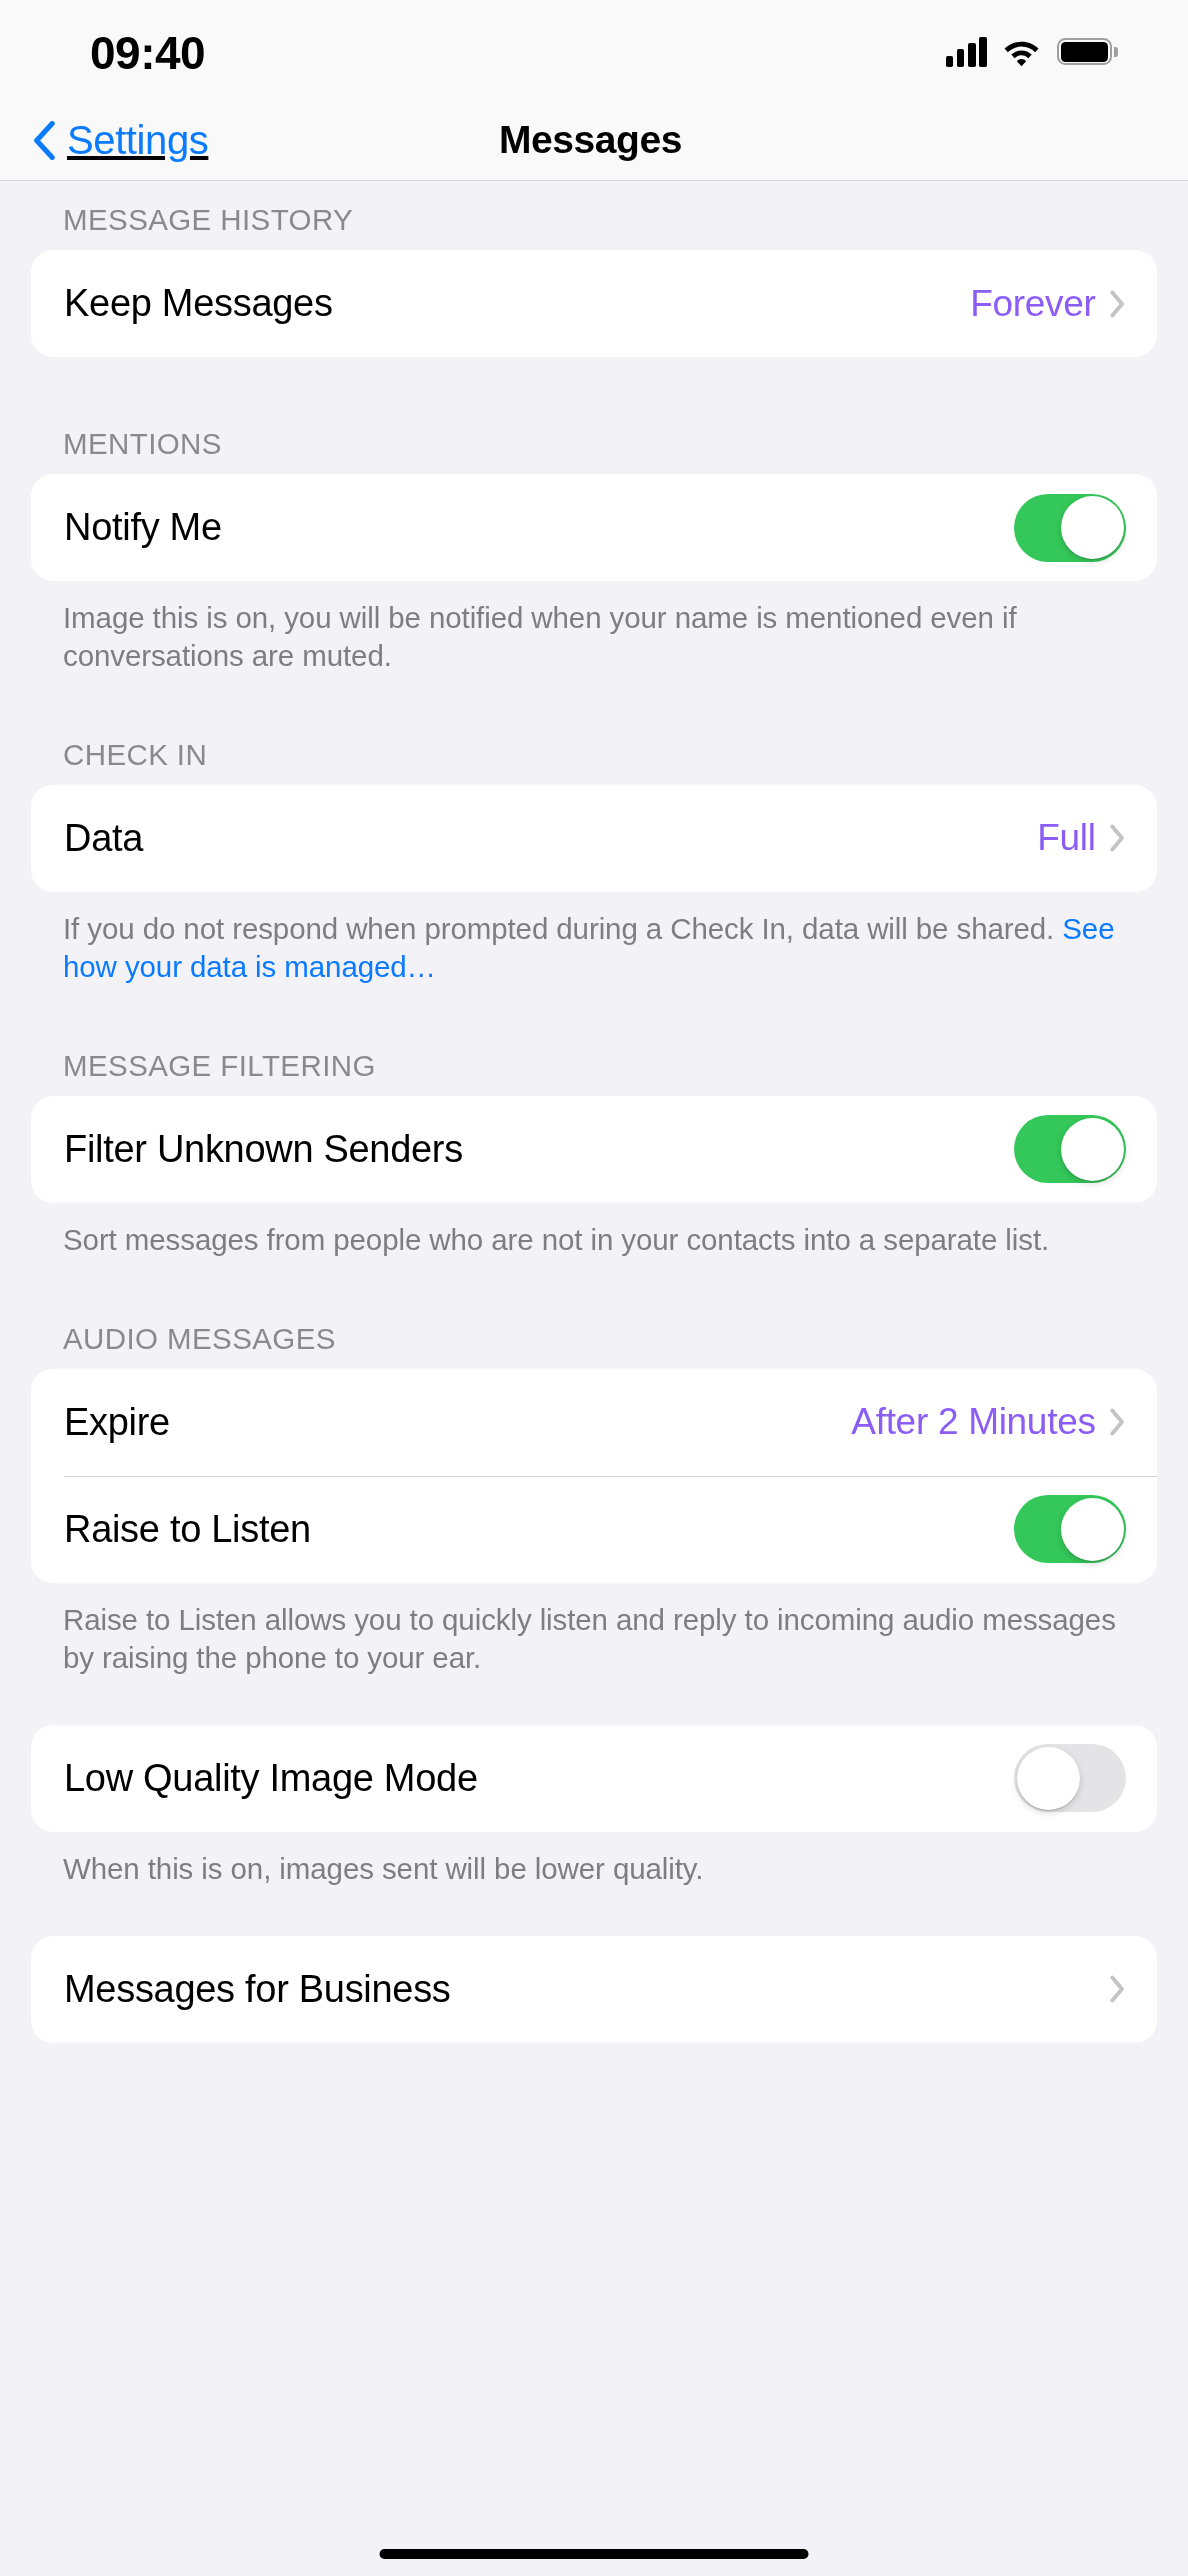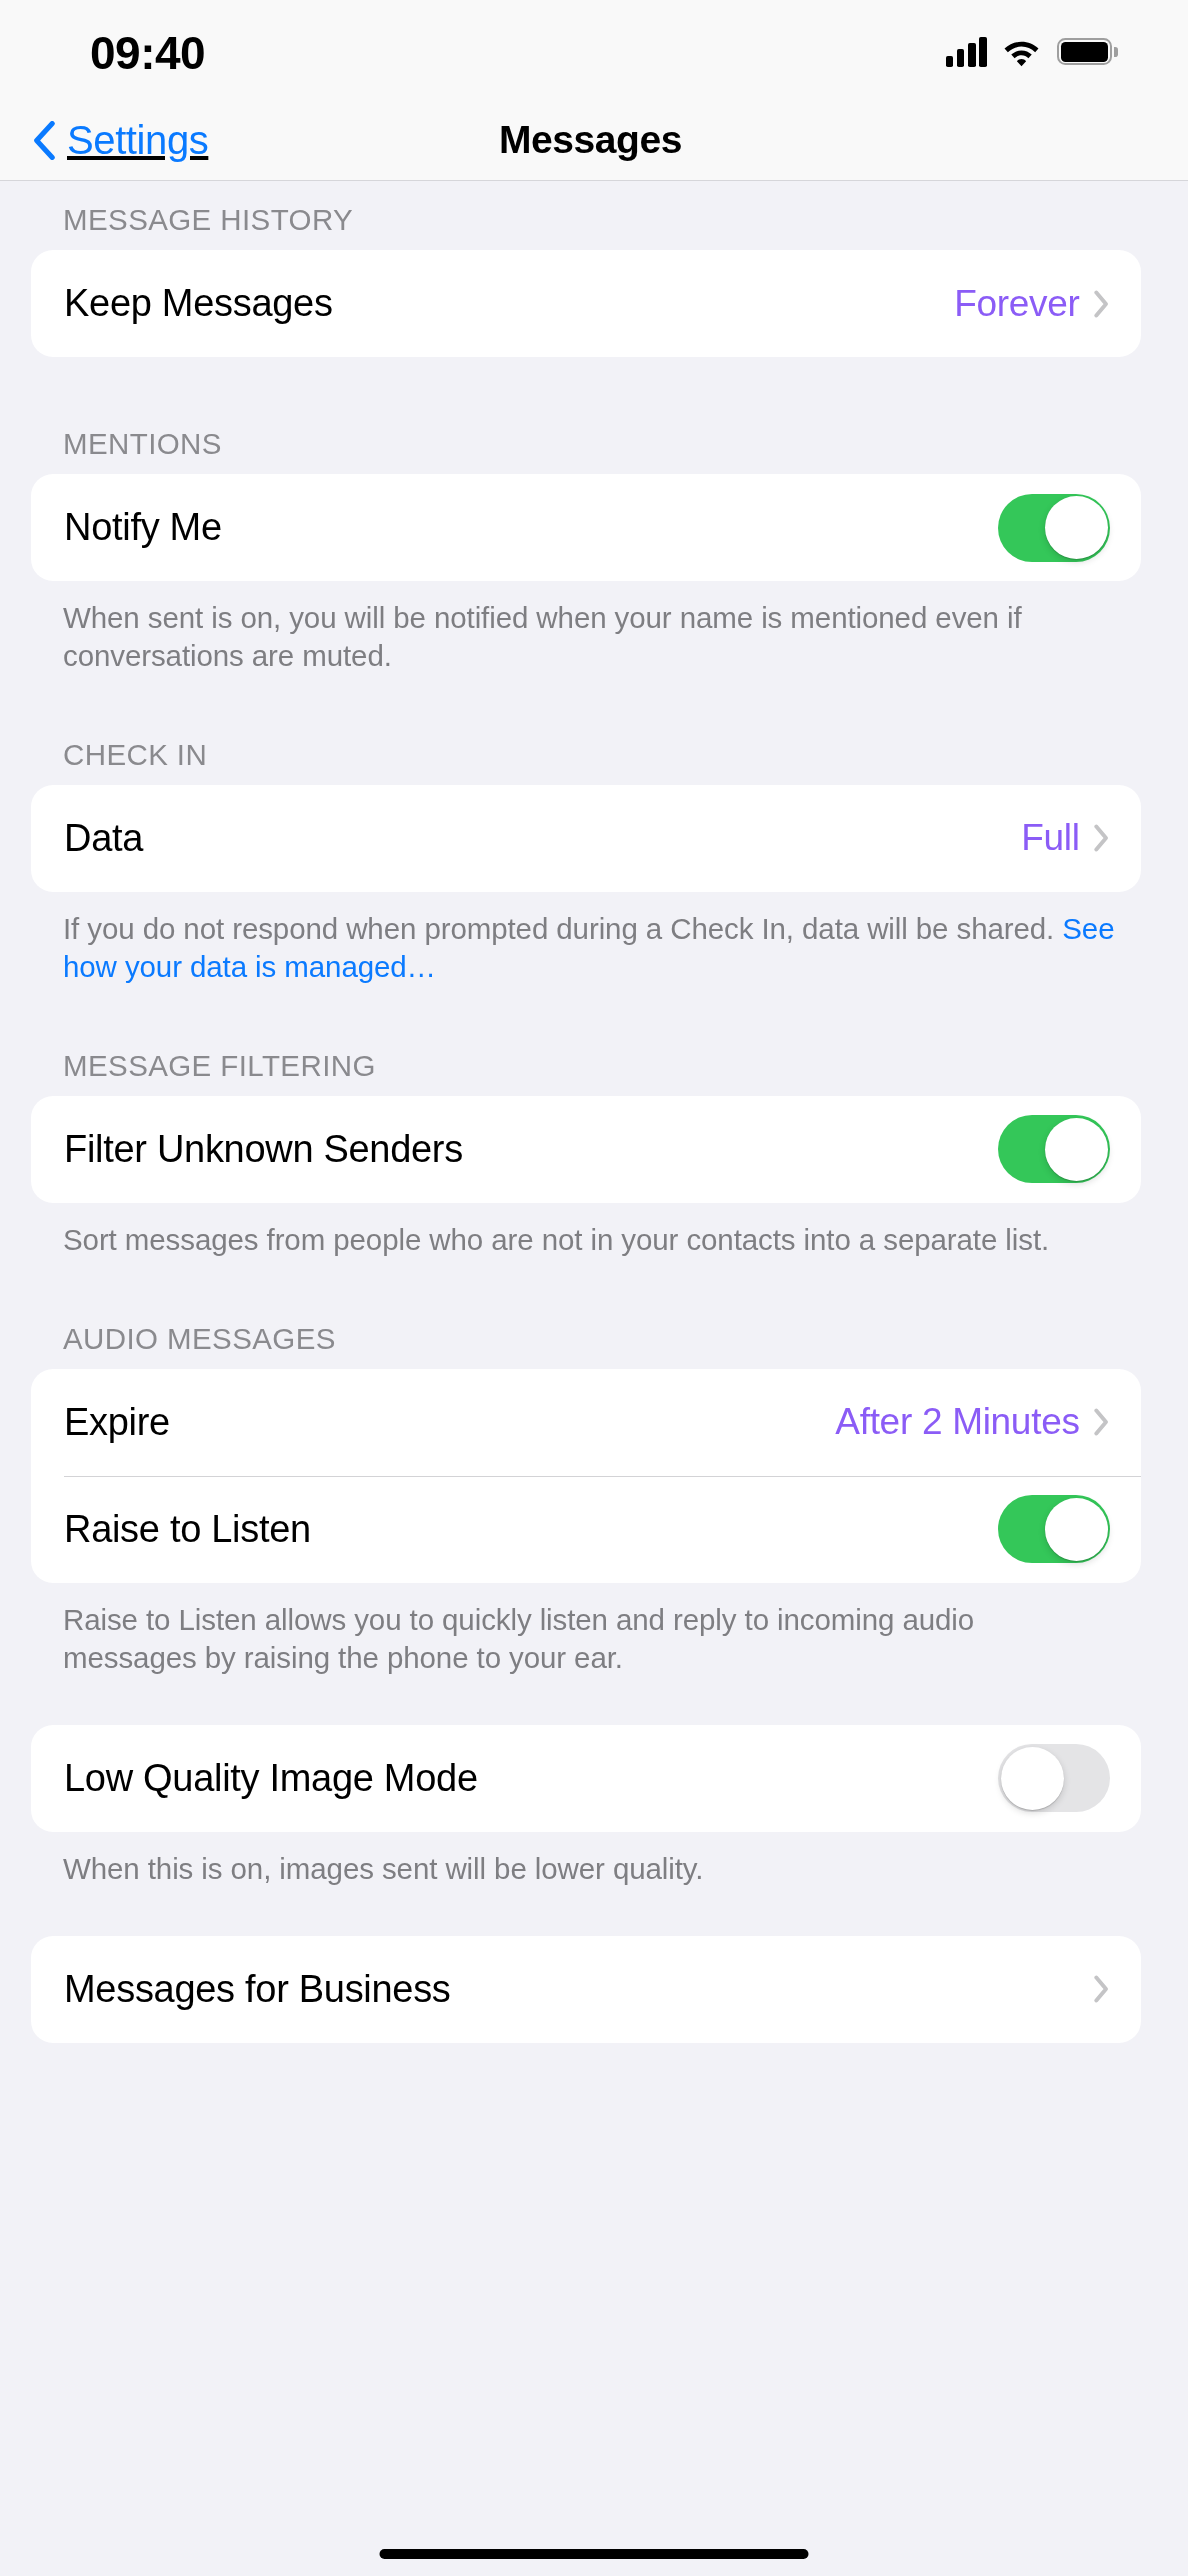--- a/index.html
+++ b/index.html
@@ -65,21 +65,21 @@
   .nav-back-label {
     font-size:40px; color:#0A7AFF; letter-spacing:-0.4px;
   }
   .nav-title {
     position:absolute; left:0; right:7px; text-align:center;
     font-size:39px; font-weight:bold; color:#000; letter-spacing:-0.4px;
     pointer-events:none;
   }
 
   
-  .content { padding:0 16px 0 0; }
+  .content { padding:0 0 0 0; }
 
   .sec-header {
     font-size:29.5px; color:#8A8A8E; letter-spacing:0.4px;
     padding:22px 0 13px 63px; text-transform:uppercase;
   }
   .sec-footer {
     font-size:29.5px; color:#7E7E82; line-height:1.28;
     padding:18.4px 57px 0 63px; letter-spacing:-0.1px;
   }
   .sec-footer a { color:#0A7AFF; text-decoration:none; }
@@ -191,21 +191,21 @@
 
     <div class="sec-header">MENTIONS</div>
     <div class="group">
       <div class="row">
         <span class="row-label">Notify Me</span>
         <span class="toggle on">
             <span class="knob"></span>
           </span>
       </div>
     </div>
-    <div class="sec-footer">When sent is on, you will be notified when your name is mentioned even if conversations are muted.</div>
+    <div class="sec-footer">Image this is on, you will be notified when your name is mentioned even if conversations are muted.</div>
 
     <div class="gap-md"></div>
 
     <div class="sec-header">CHECK IN</div>
     <div class="group">
       <div class="row">
         <span class="row-label">Data</span>
         <span class="row-value">Full</span>
         <span>
           <svg class="chev" viewBox="0 0 17 30">

